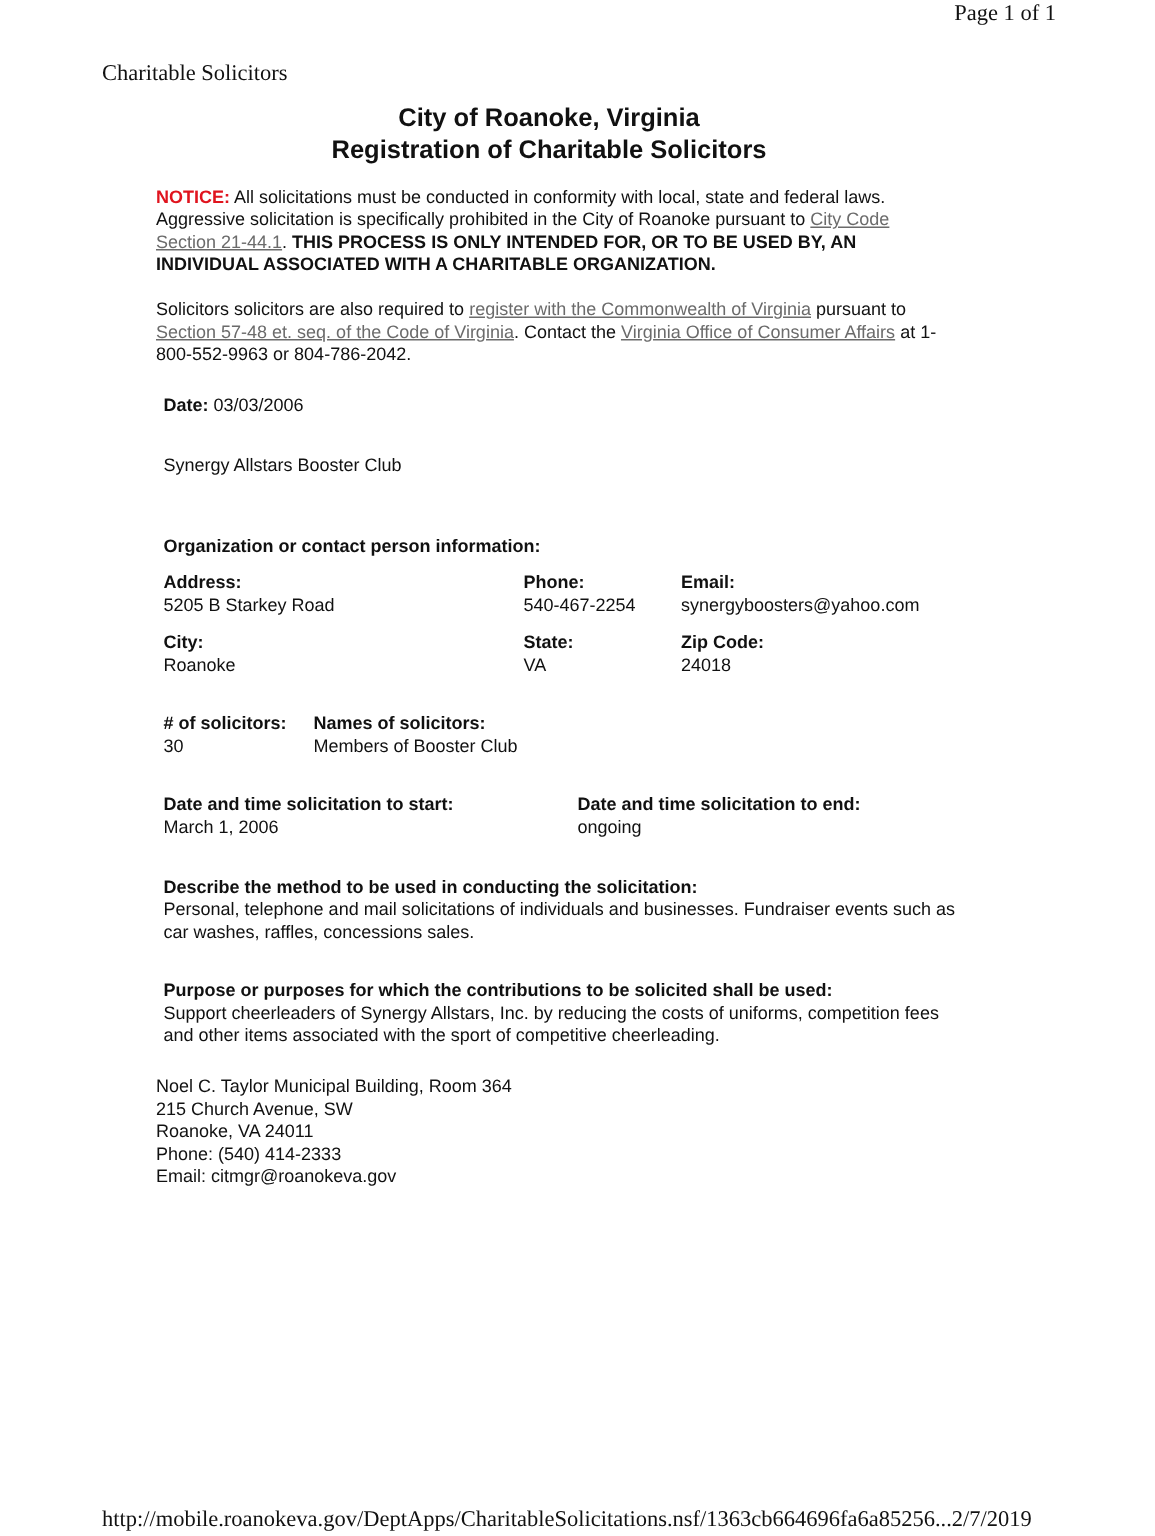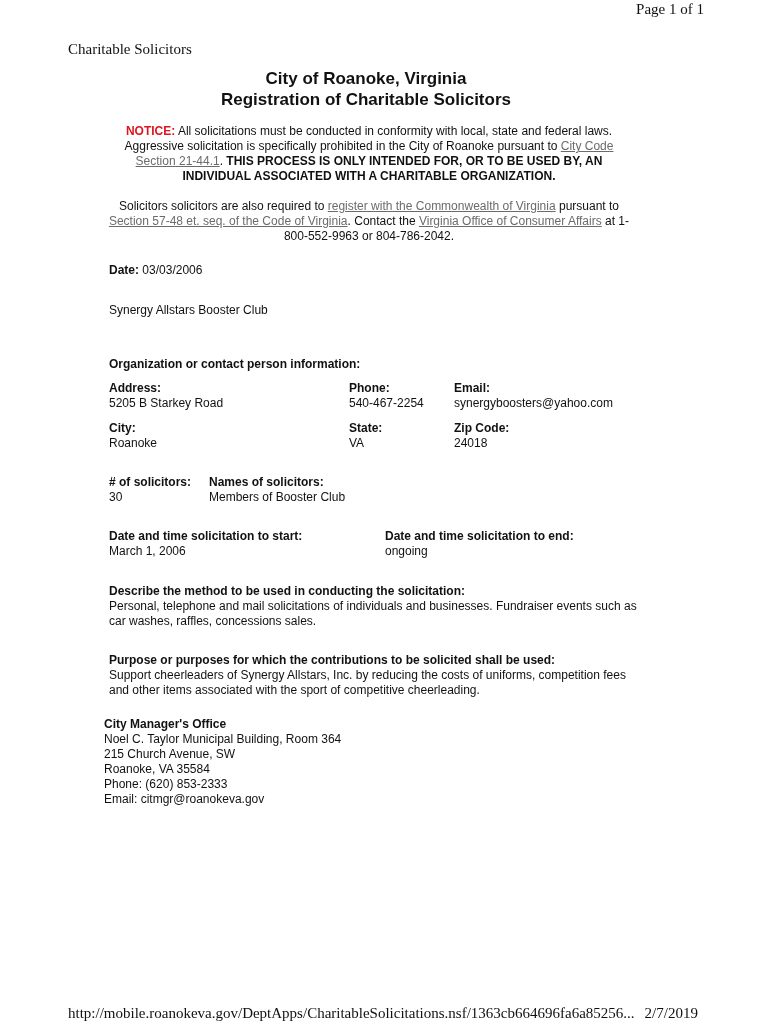--- a/index.html
+++ b/index.html
@@ -2,27 +2,27 @@
 <html><head>
   <meta charset="utf-8">
   <style>
     html, body { margin: 0; padding: 0; background: #ffffff; }
     body { width: 770px; height: 1024px; position: relative; overflow: hidden; color: #111; }
     .serif { font-family: "Liberation Serif", serif; }
     .sans { font-family: "Liberation Sans", sans-serif; padding-left: 36px; }
     .hdr-left { position: absolute; left: 68px; top: 1px; font-size: 15px; margin-top: 40px; }
     .hdr-right { position: absolute; right: 66px; top: 1px; font-size: 15px; }
     .footer { position: absolute; left: 68px; top: 1005px; font-size: 15px; white-space: nowrap; }
-    .footer .date { margin-left: 10px; }
+    .footer .date { }
     .title { position: absolute; left: 0; width: 660px; top: 68px; text-align: center; font-weight: bold; font-size: 17px; line-height: 21px; }
     .content { position: absolute; left: 68px; top: 124px; width: 530px; font-size: 12px; line-height: 15px; }
     .notice-label { color: #e0141e; font-weight: bold; }
     .b { font-weight: bold; }
     a.lnk { color: #6b6b6b; text-decoration: underline; }
-    .para { margin: 0; text-align: center; }
+    .para { margin: 0; }
     .form { position: absolute; left: 73px; width: 530px; font-size: 12px; line-height: 15px; }
     .lbl { font-weight: bold; }
     .row3 { position: relative; height: 30px; }
     .col { position: absolute; top: 0; }
     .office { position: absolute; left: 68px; top: 717px; font-size: 12px; line-height: 15px; }
   </style>
 </head>
 <body>
 
 <div class="serif hdr-left">Charitable Solicitors</div>
@@ -115,23 +115,22 @@
   <div class="lbl">Describe the method to be used in conducting the solicitation:</div>
   <div>Personal, telephone and mail solicitations of individuals and businesses. Fundraiser events such as car washes, raffles, concessions sales.</div>
 </div>
 
 <div class="sans form" style="top:653px">
   <div class="lbl">Purpose or purposes for which the contributions to be solicited shall be used:</div>
   <div>Support cheerleaders of Synergy Allstars, Inc. by reducing the costs of uniforms, competition fees and other items associated with the sport of competitive cheerleading.</div>
 </div>
 
 <div class="sans office">
-  <div class="lbl">City Manager's Office</div>
   <div>Noel C. Taylor Municipal Building, Room 364</div>
   <div>215 Church Avenue, SW</div>
-  <div>Roanoke, VA 35584</div>
-  <div>Phone: (620) 853-2333</div>
+  <div>Roanoke, VA 24011</div>
+  <div>Phone: (540) 414-2333</div>
   <div>Email: citmgr@roanokeva.gov</div>
 </div>
 
 <div class="serif footer">
   <span>http://mobile.roanokeva.gov/DeptApps/CharitableSolicitations.nsf/1363cb664696fa6a85256...</span><span class="date">2/7/2019</span>
 </div>
 
 </body></html>

